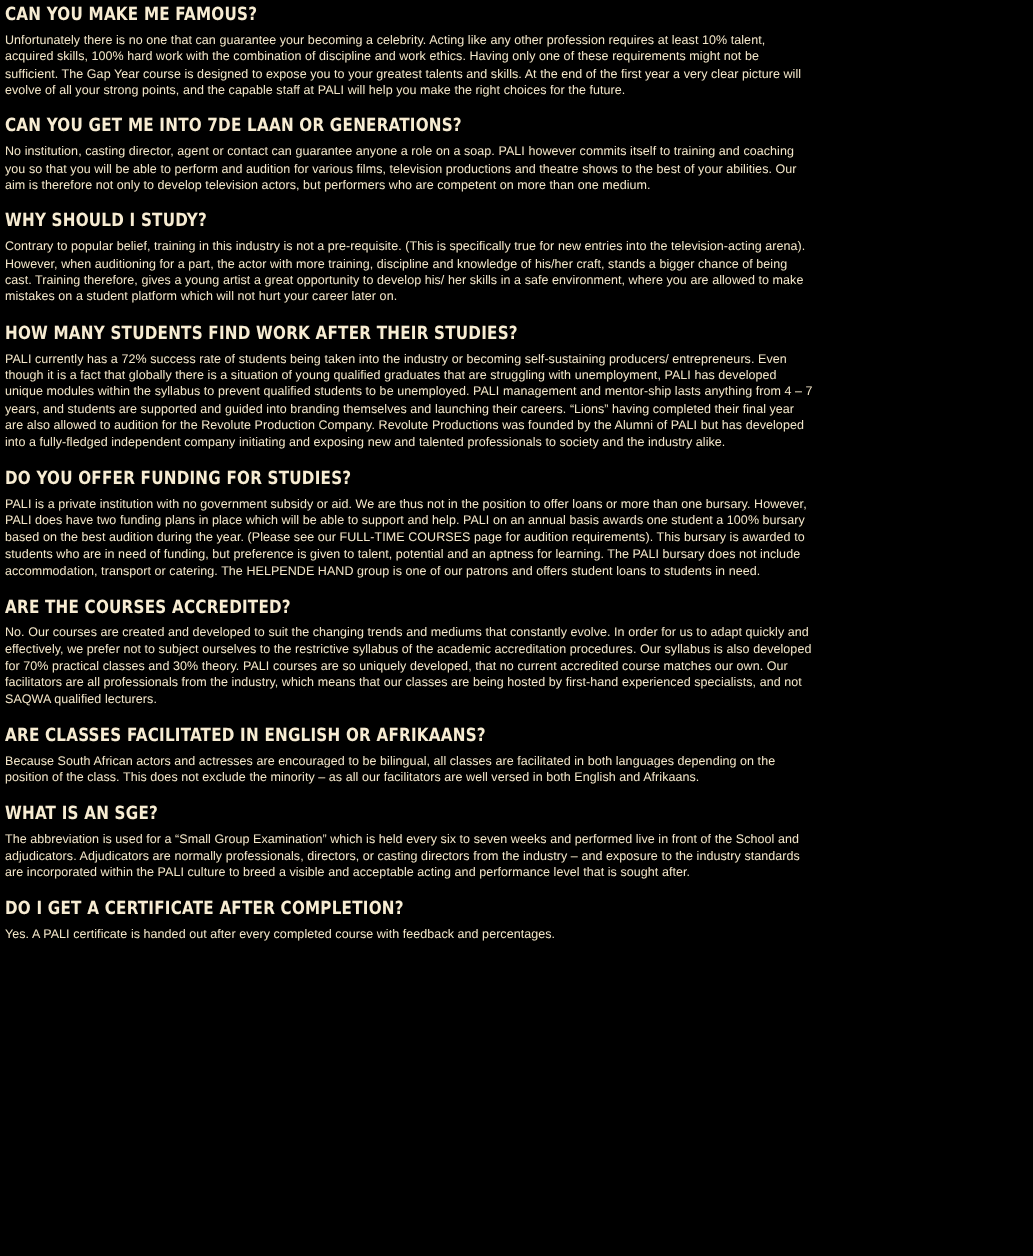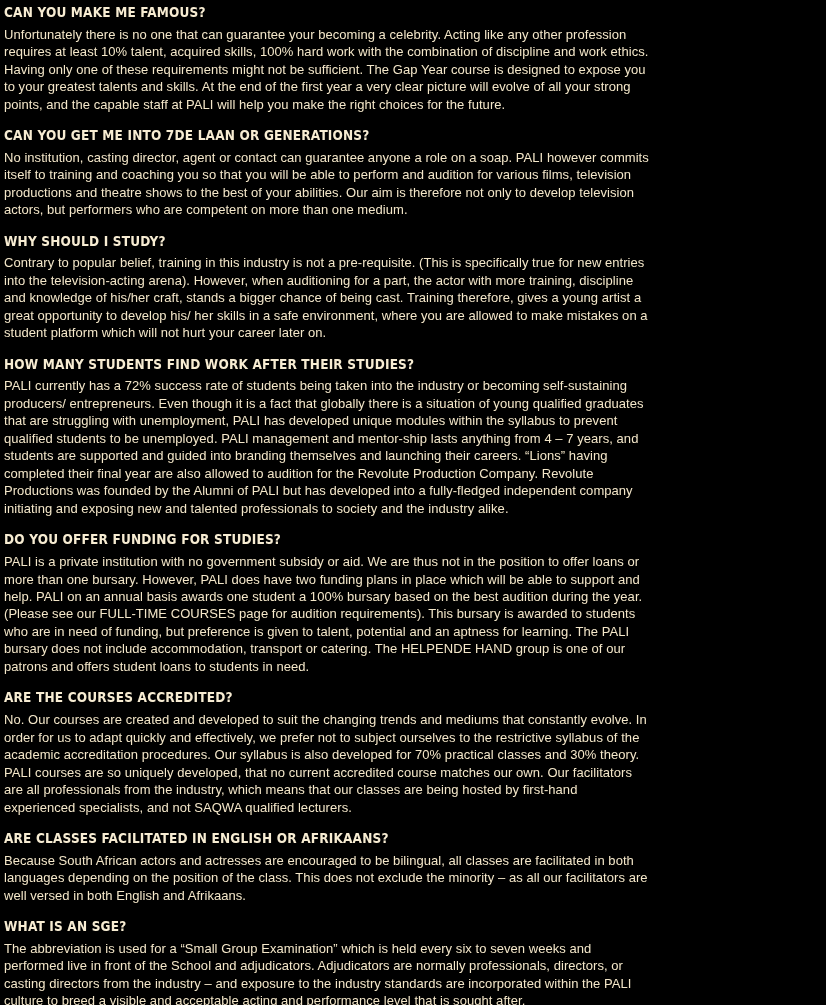--- a/index.html
+++ b/index.html
@@ -33,21 +33,21 @@
     font-weight: 700;
     font-stretch: condensed;
     color: #f7ecd2;
     margin: 0 0 5px 0;
     transform: scaleX(0.93);
     transform-origin: left center;
     text-transform: uppercase;
   }
   p.a {
     font-family: "Liberation Sans", sans-serif;
-    font-size: 13px;
+    font-size: 10px;
     line-height: 1.345;
     color: #f4e7c9;
     margin: 0;
     text-align: left;
     letter-spacing: 0.05px;
   }
 </style>
 </head>
 <body>
 
@@ -88,15 +88,16 @@
     <p class="a">Because South African actors and actresses are encouraged to be bilingual, all classes are facilitated in both languages depending on the position of the class. This does not exclude the minority – as all our facilitators are well versed in both English and Afrikaans.</p>
   </div>
 
   <div class="faq-block">
     <h2 class="q">WHAT IS AN SGE?</h2>
     <p class="a">The abbreviation is used for a “Small Group Examination” which is held every six to seven weeks and performed live in front of the School and adjudicators. Adjudicators are normally professionals, directors, or casting directors from the industry – and exposure to the industry standards are incorporated within the PALI culture to breed a visible and acceptable acting and performance level that is sought after.</p>
   </div>
 
   <div class="faq-block">
     <h2 class="q">DO I GET A CERTIFICATE AFTER COMPLETION?</h2>
+    <p class="a">Yes. A PALI certificate is handed out after every completed course with feedback and percentages.</p>
   </div>
 
 </div>
 
 </body></html>

